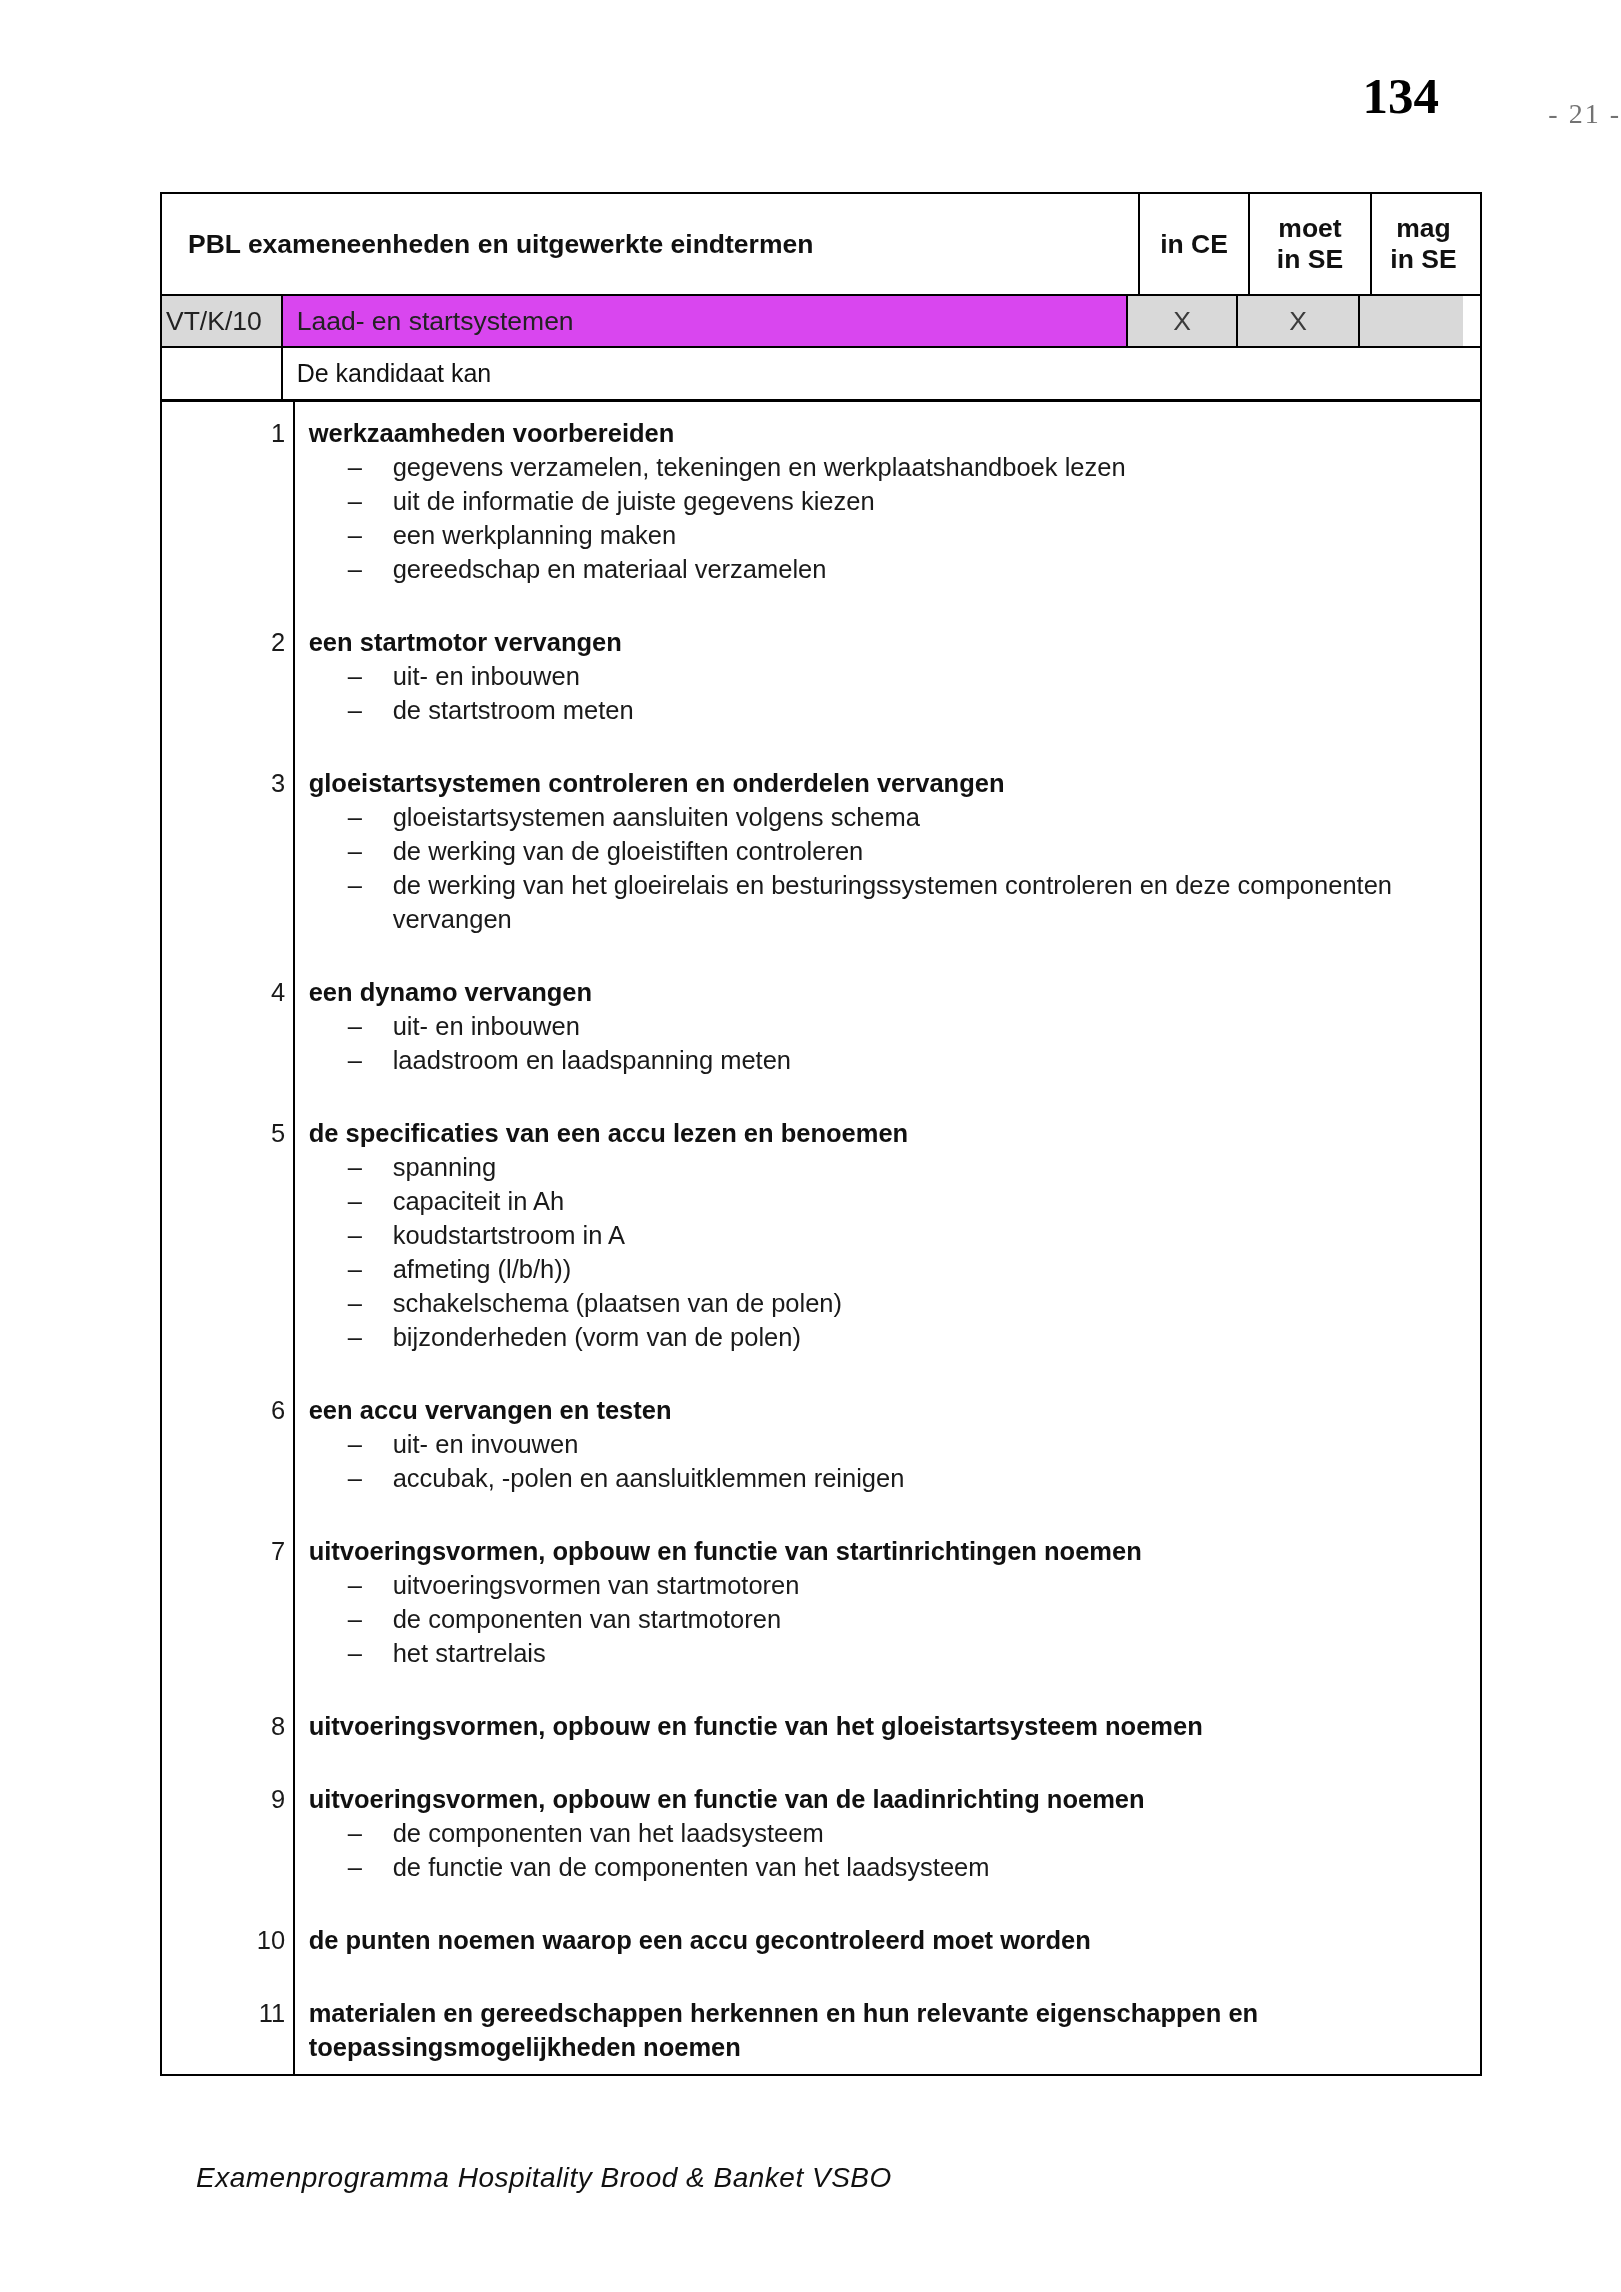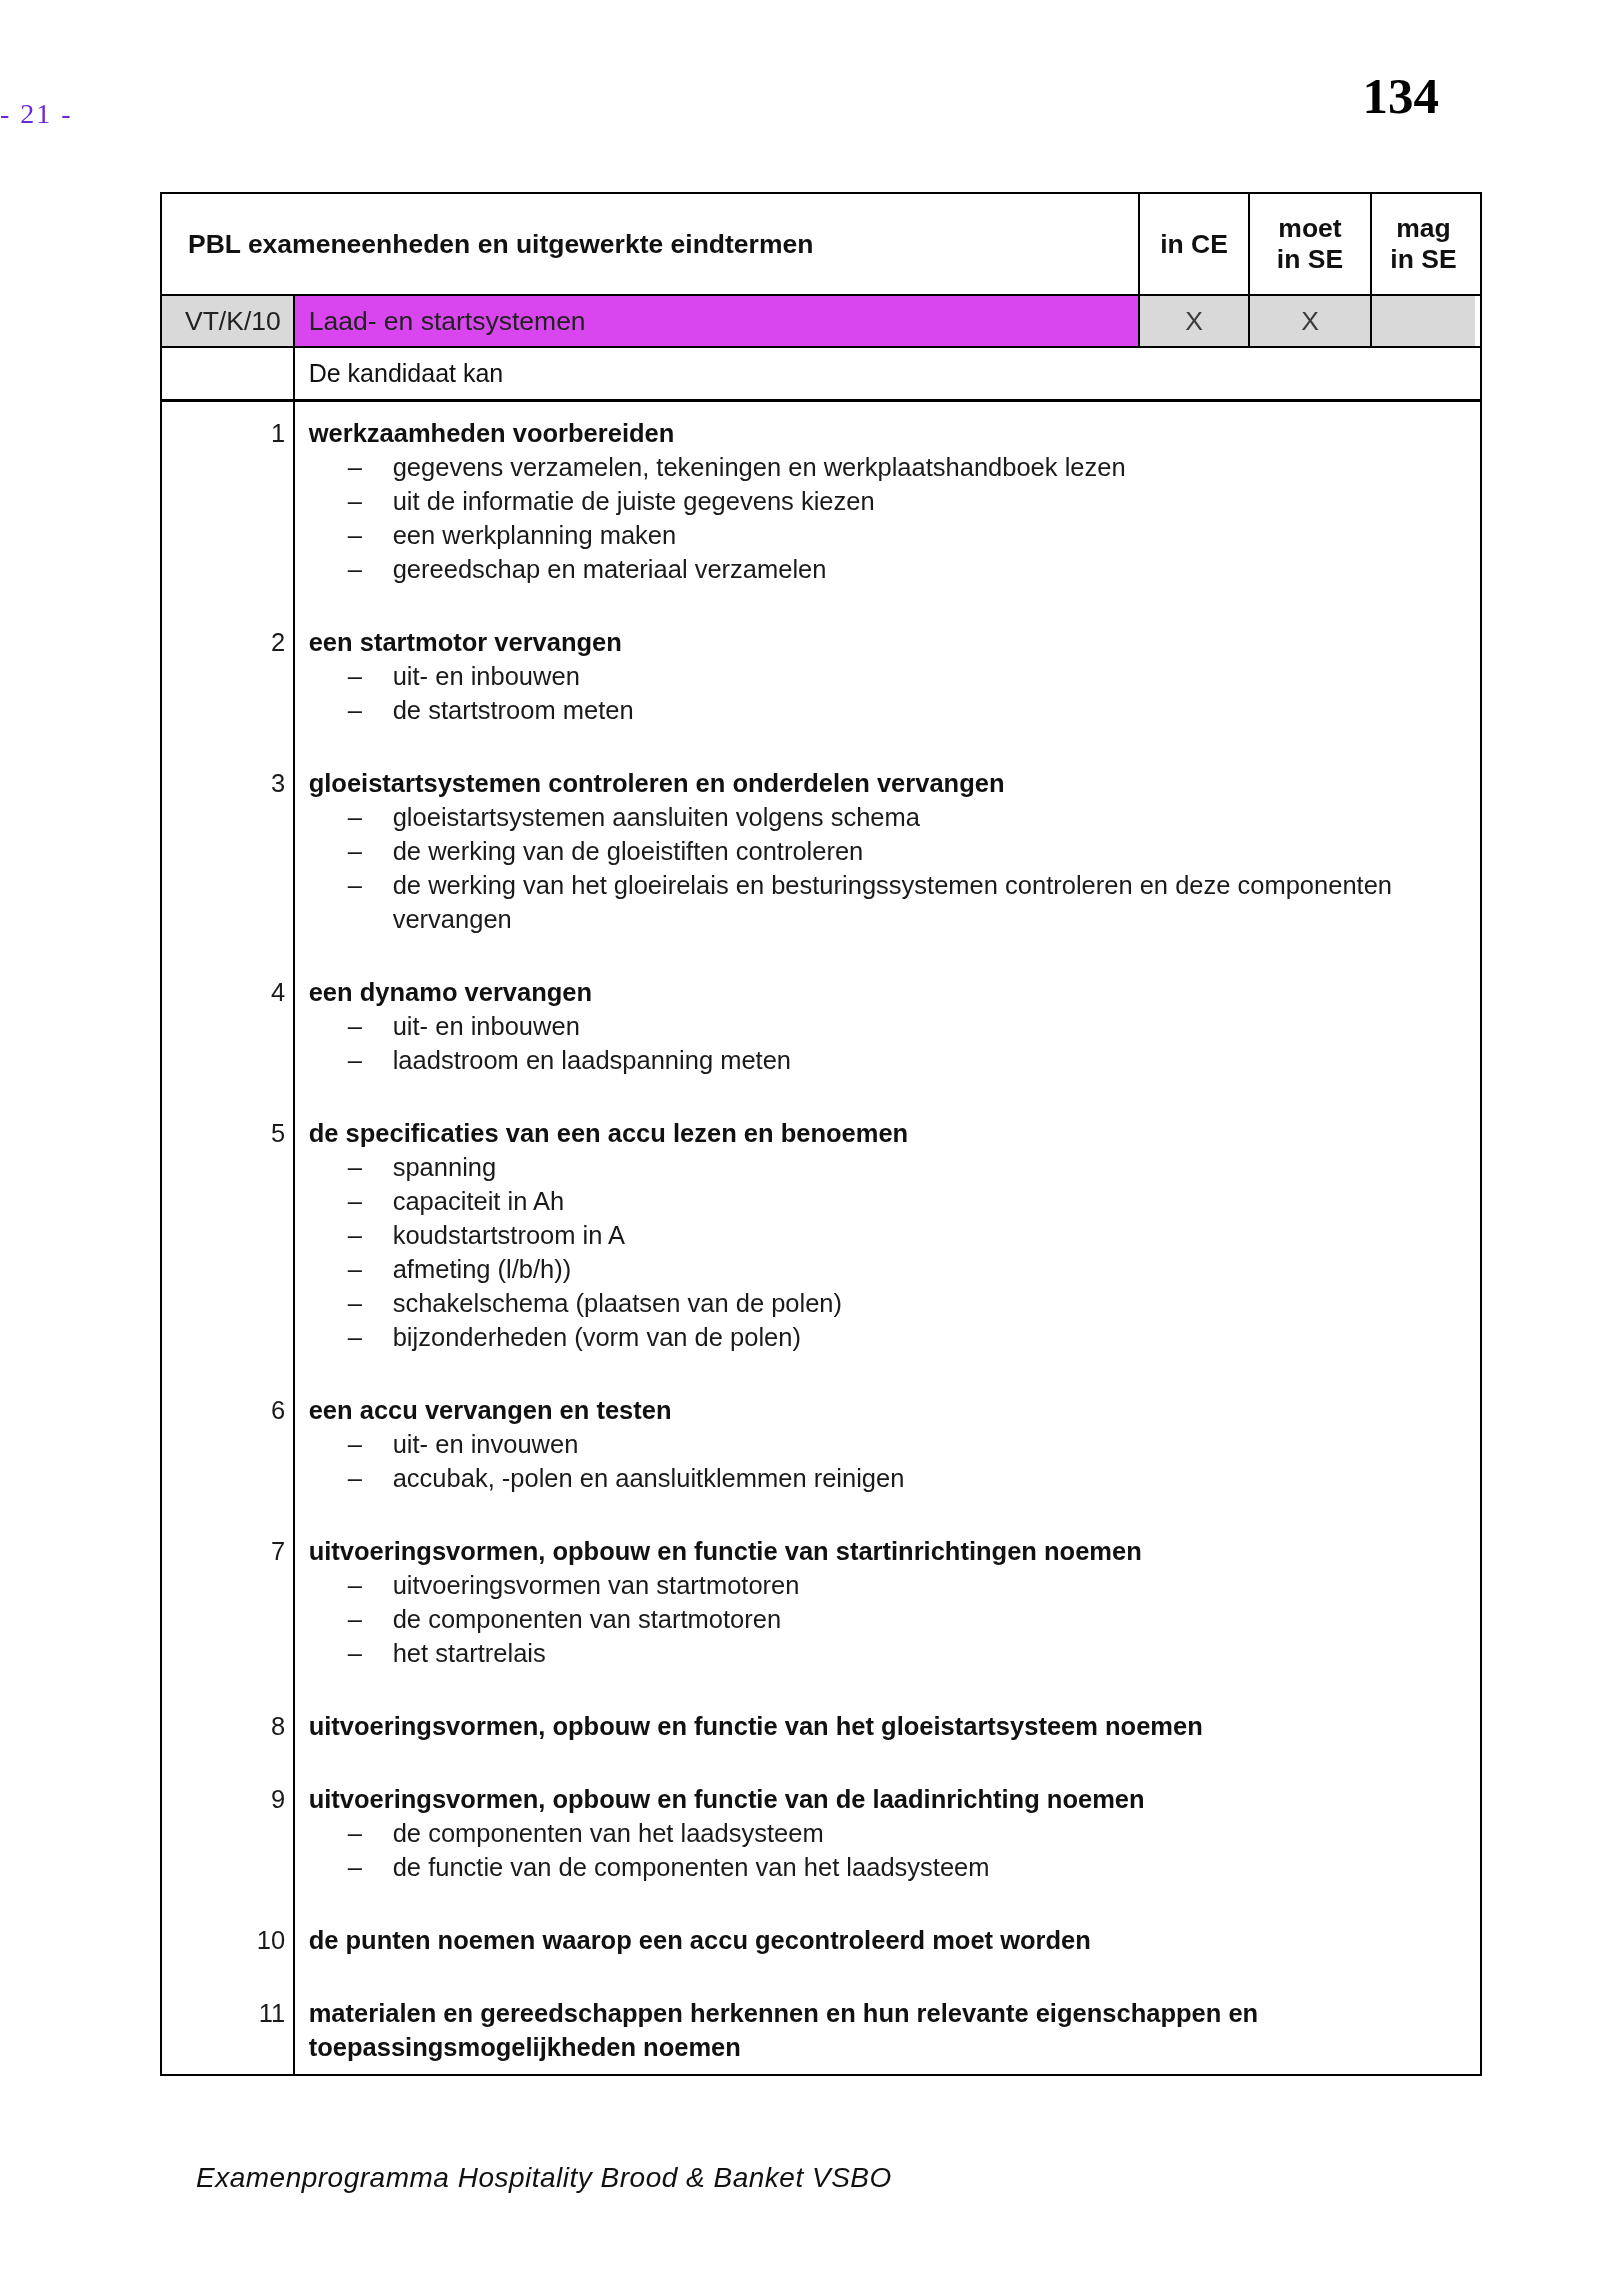--- a/index.html
+++ b/index.html
@@ -2,39 +2,39 @@
 <html><head>
 <meta charset="utf-8">
 <style>
   html,body{margin:0;padding:0;}
   body{
     width:1621px;height:2293px;position:relative;background:#ffffff;color:#111;
     font-family:"Liberation Sans","DejaVu Sans",sans-serif;
     -webkit-font-smoothing:antialiased;
   }
   .page-number{
-    position:absolute;top:98px;left:0;right:0;text-align:left;
-    font-family:"Liberation Serif","DejaVu Serif",serif;font-size:28px;color:#6d28d9;
+    position:absolute;top:98px;left:0;right:0;text-align:right;
+    font-family:"Liberation Serif","DejaVu Serif",serif;font-size:28px;color:#737373;
     letter-spacing:2px;
   }
   .folio-number{
     position:absolute;top:67px;right:182px;
     font-family:"Liberation Serif","DejaVu Serif",serif;font-weight:bold;font-size:51px;color:#000;
   }
   
   .doc-table{
     position:absolute;left:160px;top:192px;width:1322px;
     box-sizing:border-box;border:2px solid #000;background:#fff;
   }
   .row{display:flex;box-sizing:border-box;border-bottom:2px solid #000;}
   .cell{box-sizing:border-box;border-right:2px solid #000;display:flex;align-items:center;}
   .cell.last{border-right:none;}
   
   .c-headermain{width:978px;padding-left:26px;}
-  .c-num{width:133px;padding-left:23px;}
+  .c-num{width:121px;padding-left:4px;}
   .c-main{width:845px;padding-left:13.7px;}
   .c-ce{width:110px;justify-content:center;}
   .c-moet{width:122px;justify-content:center;text-align:center;}
   .c-mag{width:103px;justify-content:center;text-align:center;border-right:none;}
   .c-introtext{flex:1;padding-left:13.7px;border-right:none;}
 
   .header-row{height:102px;}
   .header-row .cell{font-weight:bold;font-size:26.5px;line-height:31px;white-space:pre-line;}
   .unit-row{height:52px;}
   .unit-row .cell{font-size:26.5px;color:#222;}

